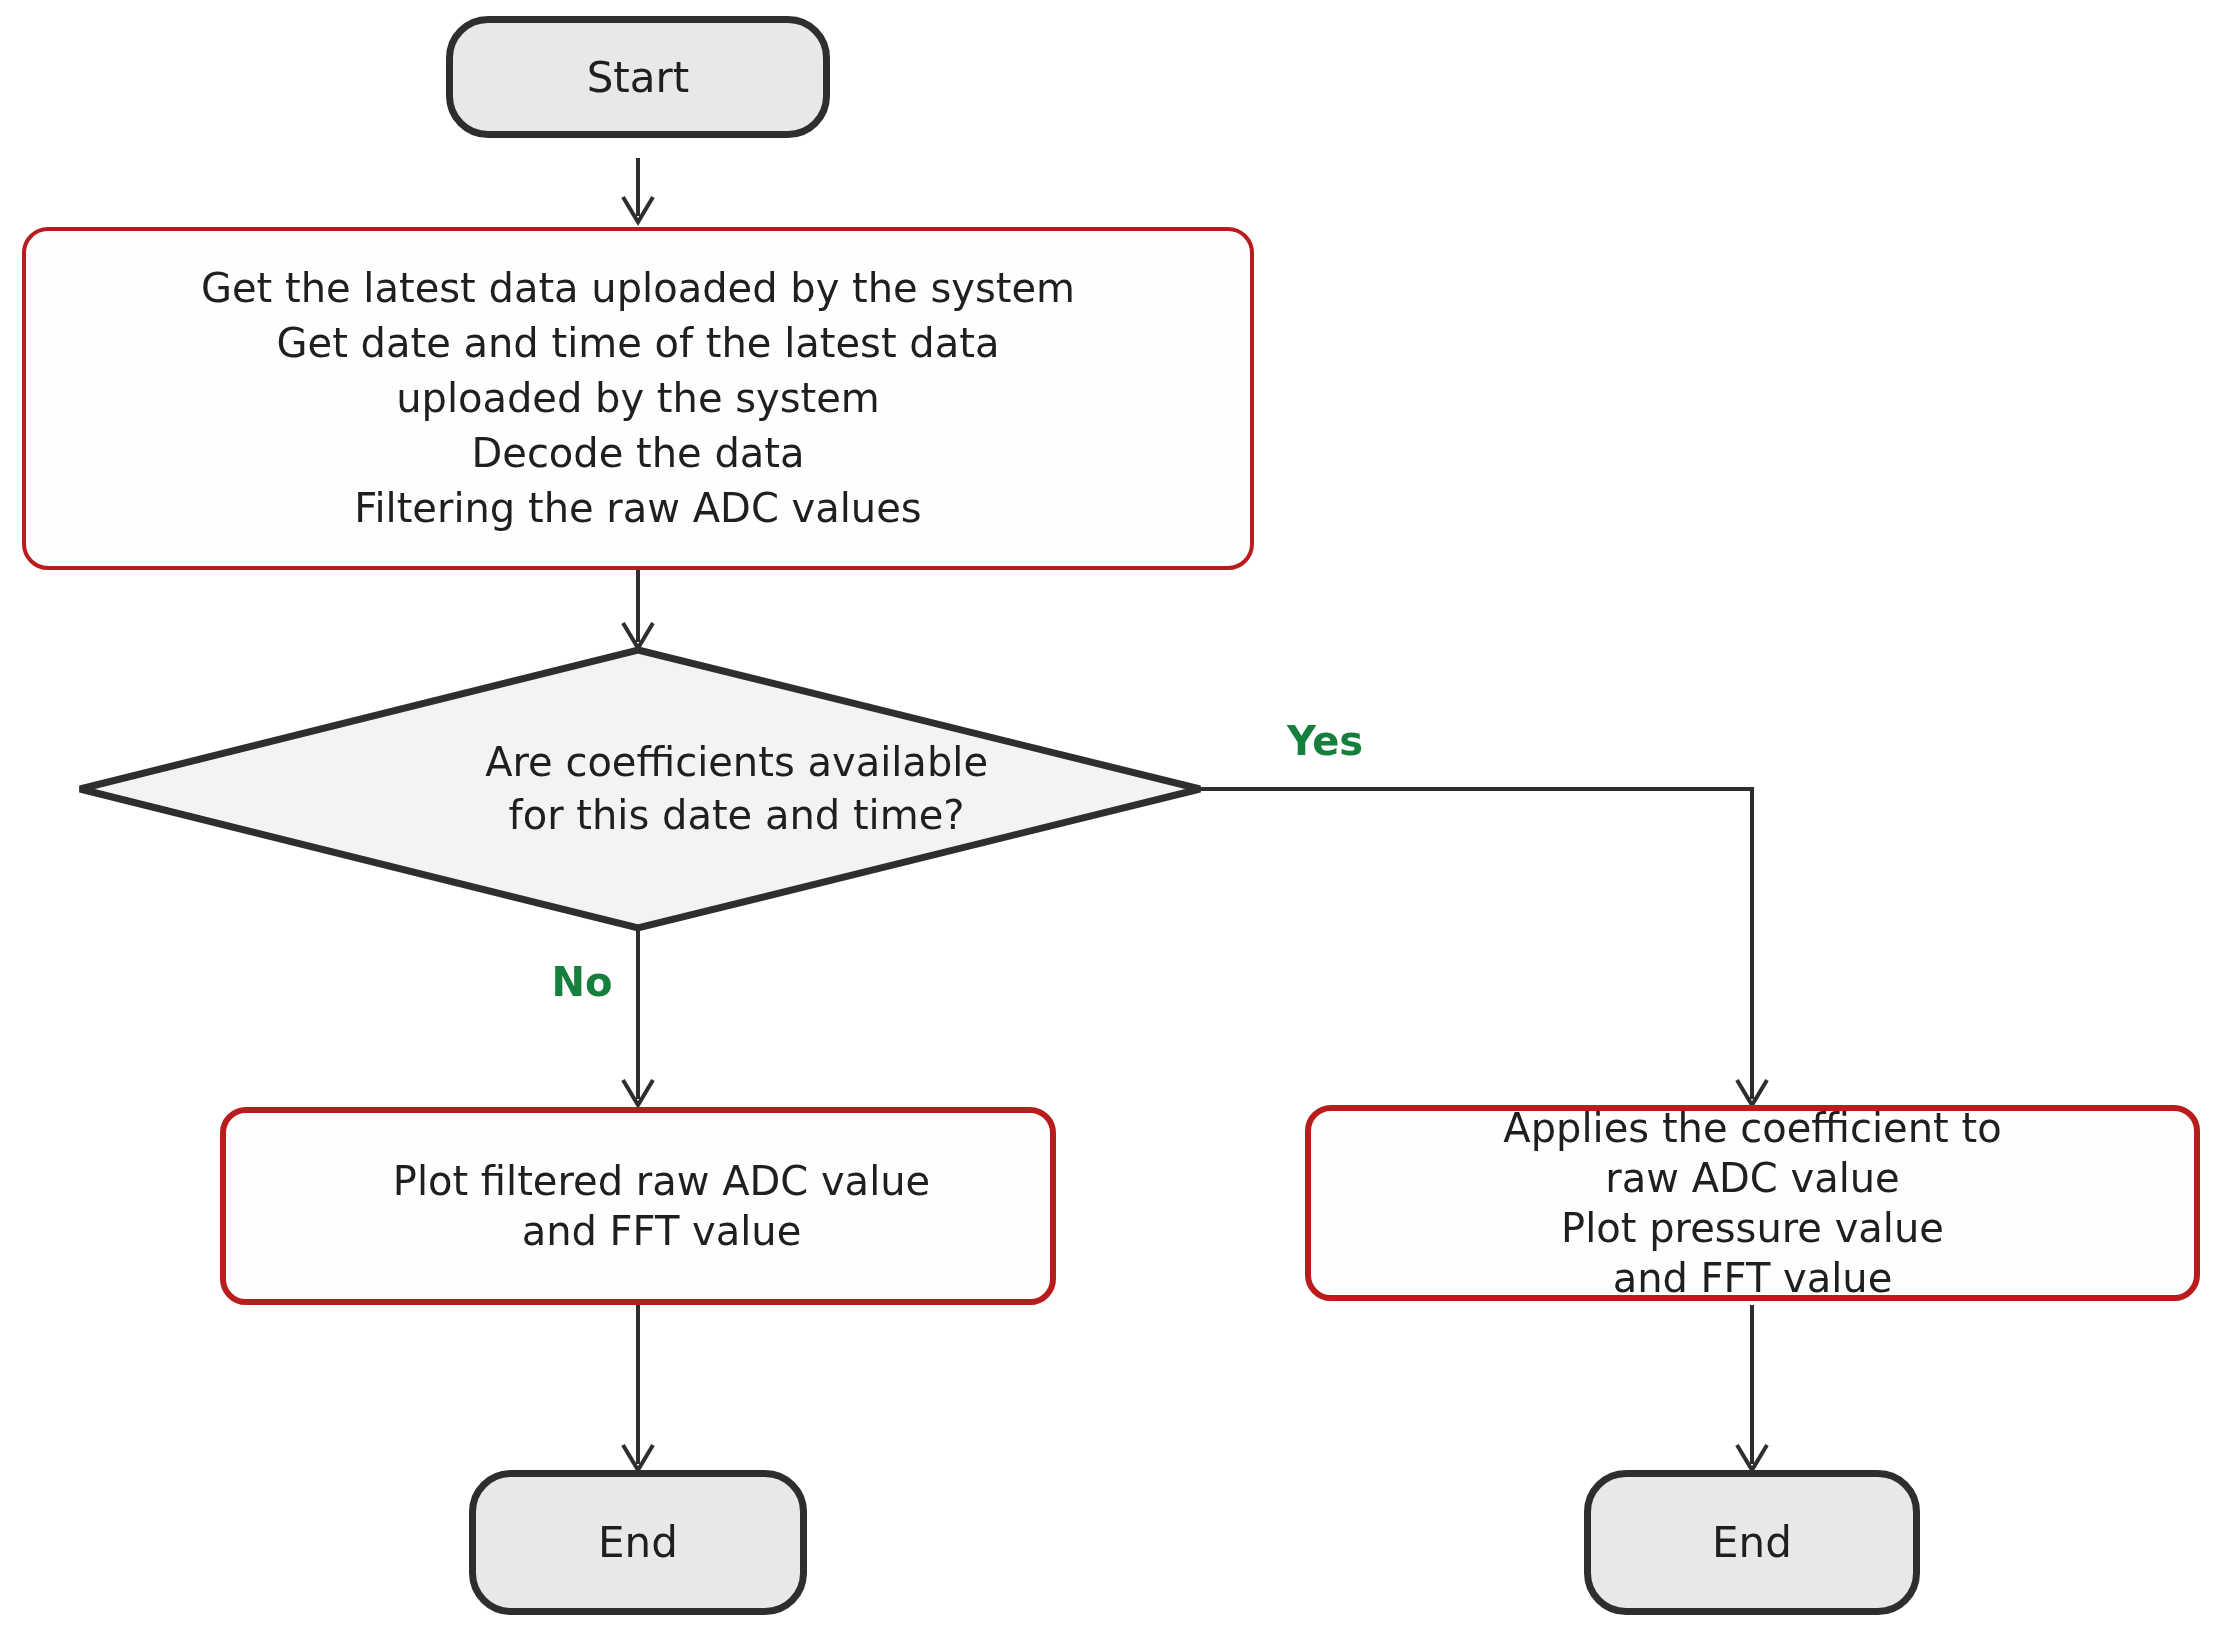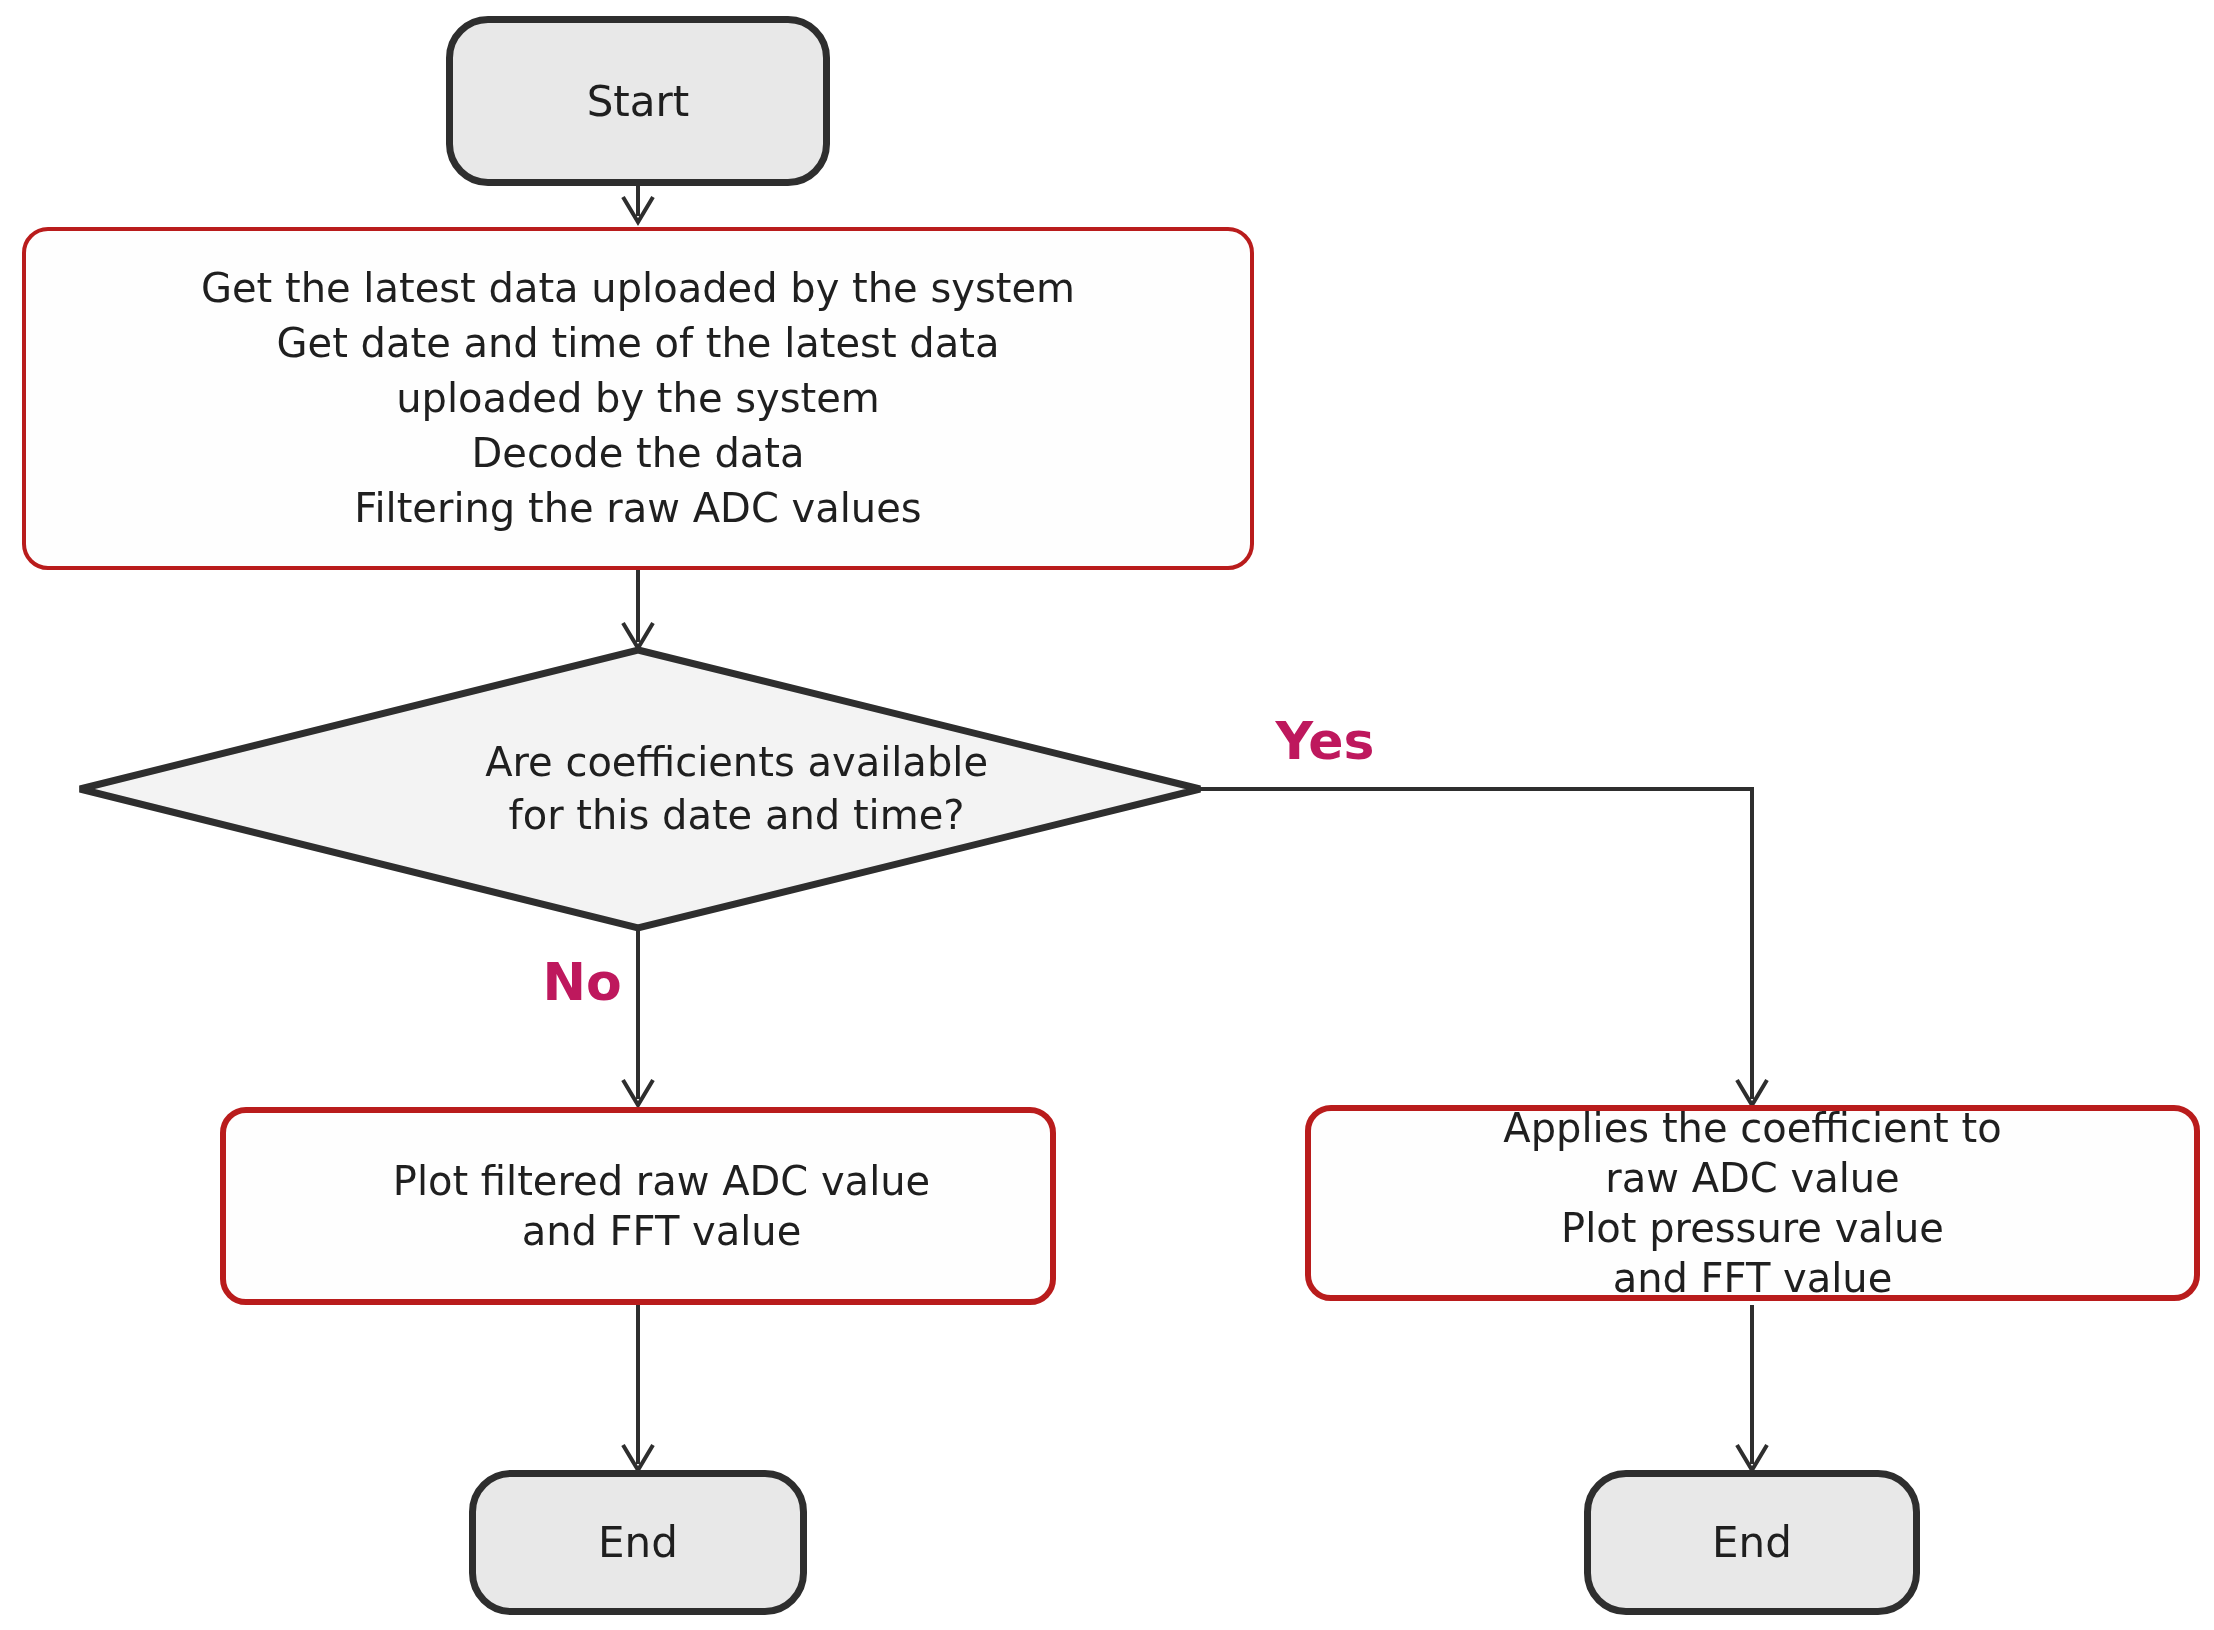--- a/index.html
+++ b/index.html
@@ -54,23 +54,23 @@
     display: flex;
     align-items: center;
     justify-content: flex-end;
     text-align: center;
     font-size: 40px;
   }
   .decision-label .node-label { line-height: 53px; }
   .edge-label {
     position: absolute;
     transform: translate(-50%, -50%);
-    font-size: 52px;
+    font-size: 40px;
     font-weight: bold;
-    color: #be185d;
+    color: #15803d;
   }
 </style>
 </head>
 <body>
 
 <div id="canvas">
 
   <svg id="connector-layer" viewBox="0 0 2214 1630">
 
     <polygon points="638,650 1200,789 638,928 80,789" fill="#f3f3f3" stroke="#2e2e2e" stroke-width="7" stroke-linejoin="miter"></polygon>
@@ -99,21 +99,21 @@
       <path d="M 638 1305 V 1464" fill="none" stroke="#2e2e2e" stroke-width="4"></path>
       <path d="M 623 1445 L 638 1470 L 653 1445" fill="none" stroke="#2e2e2e" stroke-width="4"></path>
     </g>
 
     <g>
       <path d="M 1752 1305 V 1464" fill="none" stroke="#2e2e2e" stroke-width="4"></path>
       <path d="M 1737 1445 L 1752 1470 L 1767 1445" fill="none" stroke="#2e2e2e" stroke-width="4"></path>
     </g>
   </svg>
 
-  <div class="node terminal" style="left:446px; top:16px; width:384px; height:170px;">
+  <div class="node terminal" style="left:446px; top:16px; width:384px; height:122px;">
     <span class="node-label">Start</span>
   </div>
 
   <div class="node process" style="left:22px; top:227px; width:1232px; height:343px;">
     <span class="node-label">Get the latest data uploaded by the system
 Get date and time of the latest data
 uploaded by the system
 Decode the data
 Filtering the raw ADC values</span>
   </div>

